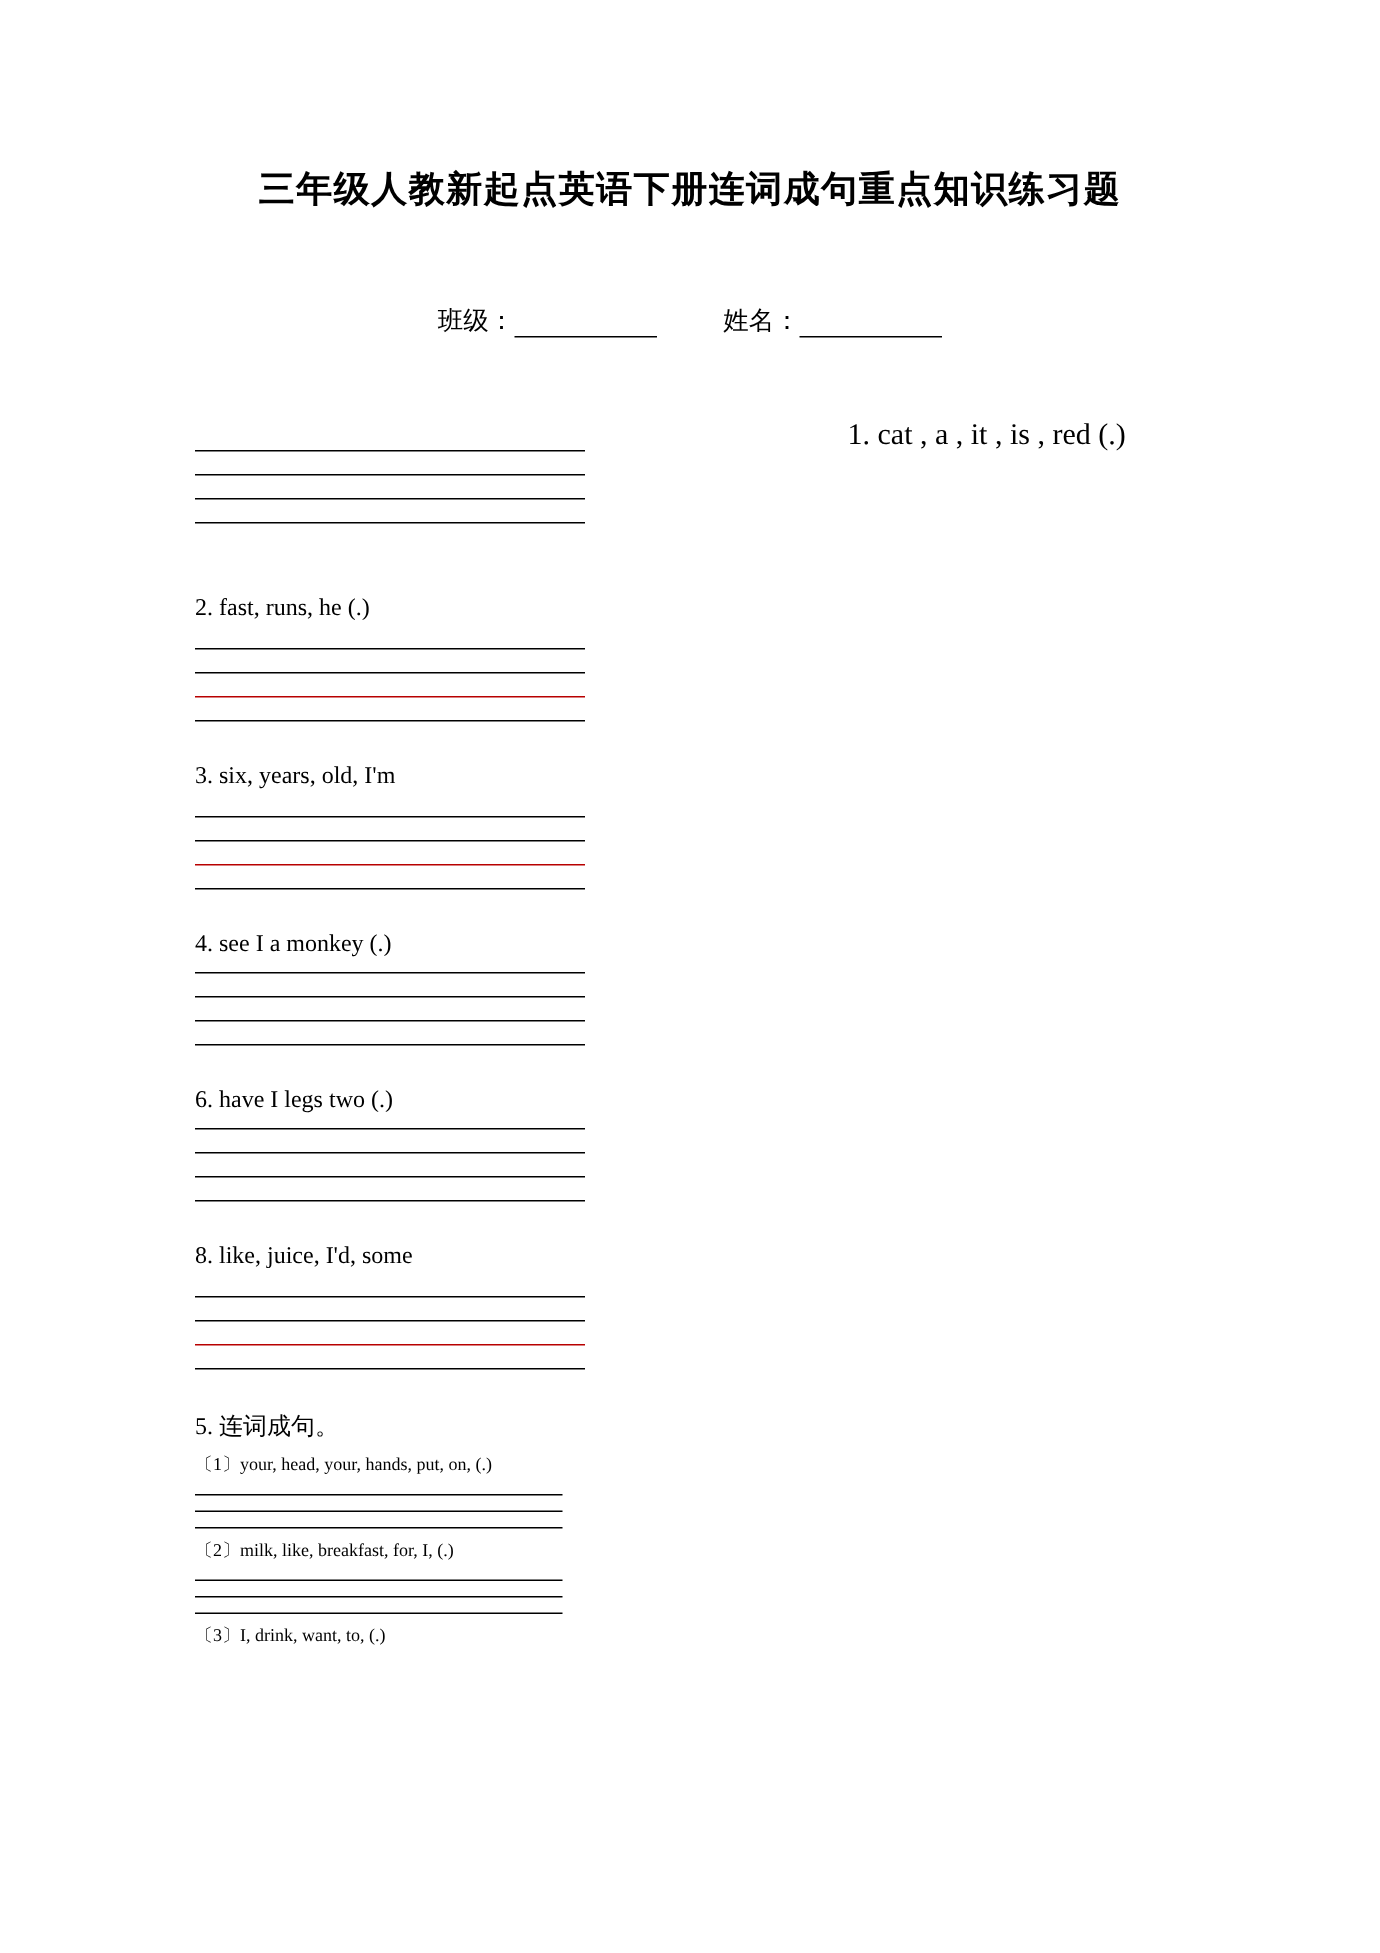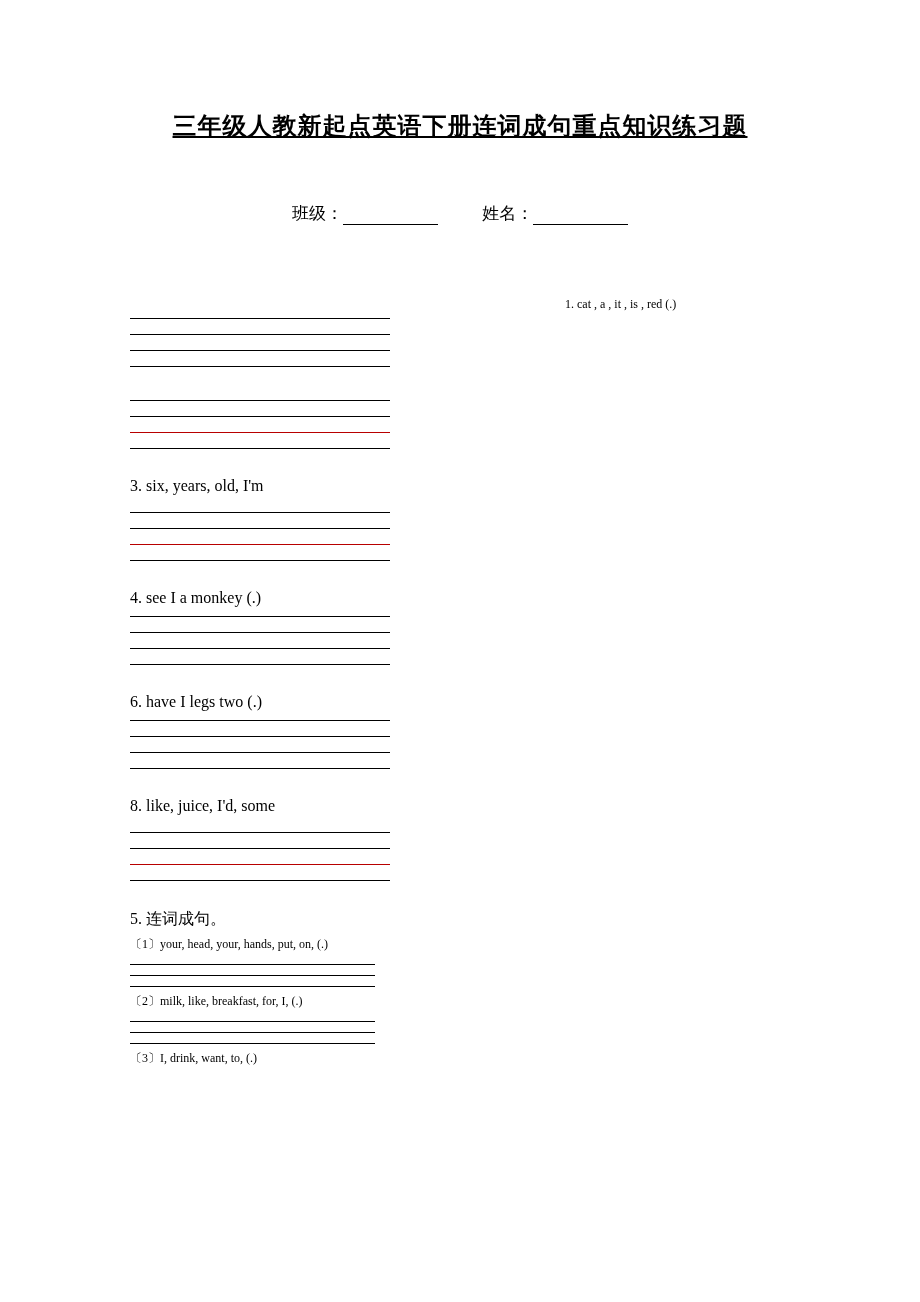--- a/index.html
+++ b/index.html
@@ -20,26 +20,25 @@
       position: relative;
       height: 100%;
     }
     .title {
       font-size: 24px;
       font-weight: bold;
       text-align: center;
       margin-bottom: 60px;
       font-family: "SimHei", "黑体", sans-serif;
       letter-spacing: 1px;
-      text-decoration: underline;
     }
     .fields {
       text-align: center;
       font-size: 17px;
-      margin-bottom: 72px;
+      margin-bottom: 54px;
     }
     .fields .label {
       display: inline-block;
     }
     .fields .underline {
       display: inline-block;
       border-bottom: 1px solid #000;
       width: 95px;
       height: 16px;
       vertical-align: bottom;
@@ -49,21 +48,21 @@
       margin-right: 0;
     }
     .first-row {
       position: relative;
       height: 90px;
     }
     .q1 {
       position: absolute;
       top: 0;
       left: 435px;
-      font-size: 12px;
+      font-size: 20px;
     }
     .answer-block {
       position: absolute;
       top: 8px;
       left: 0;
       width: 260px;
     }
     .question {
       font-size: 16px;
       margin-top: 28px;
@@ -126,20 +125,21 @@
     <div class="answer-block">
       <div class="ans-lines">
         <div class="line"></div>
         <div class="line gap"></div>
         <div class="line gap"></div>
         <div class="line gap"></div>
       </div>
     </div>
   </div>
 
+  <div class="question">2. fast,   runs,   he (.)</div>
   <div class="ans-lines">
     <div class="line"></div>
     <div class="line gap"></div>
     <div class="line red gap"></div>
     <div class="line gap"></div>
   </div>
 
   <div class="question">3. six, years, old, I'm</div>
   <div class="ans-lines">
     <div class="line"></div>

